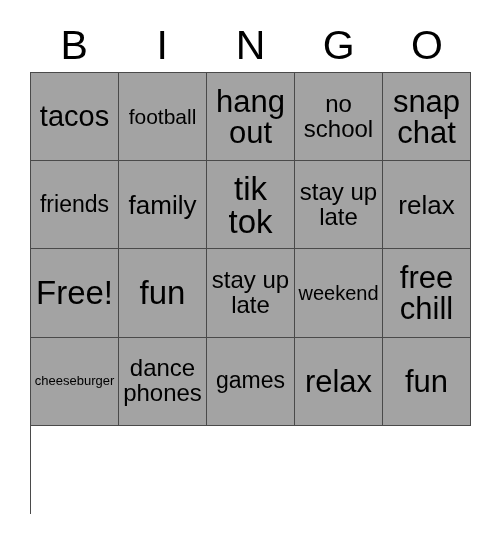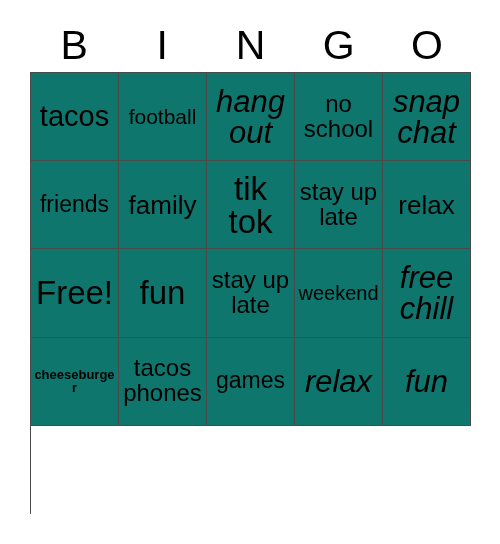--- a/index.html
+++ b/index.html
@@ -56,40 +56,40 @@
   .cell {
     border-right: 1px solid #4a4a4a;
     border-bottom: 1px solid #4a4a4a;
     box-sizing: border-box;
     display: flex;
     align-items: center;
     justify-content: center;
     text-align: center;
     overflow: hidden;
     padding: 1px 2px;
-    background: #0f766e;
+    background: #a3a3a3;
   }
   .cell-text {
     display: block;
     width: 100%;
     line-height: 1.02;
     word-wrap: break-word;
     color: #000000;
     font-family: "Liberation Sans", sans-serif;
   }
   
-  .fs-xs   { font-size: 13px; line-height: 1.05; font-weight: bold; }
+  .fs-xs   { font-size: 13px; line-height: 1.05; }
   .fs-s    { font-size: 17px; line-height: 1.05; }
   .fs-sm   { font-size: 20px; line-height: 1.04; }
   .fs-m    { font-size: 21px; line-height: 1.04; }
   .fs-ml   { font-size: 23px; line-height: 1.03; }
   .fs-l    { font-size: 24px; line-height: 1.03; }
   .fs-xl   { font-size: 26px; line-height: 1.02; }
   .fs-2xl  { font-size: 29px; line-height: 1.01; }
-  .fs-3xl  { font-size: 31px; line-height: 1.0; font-style: italic; }
+  .fs-3xl  { font-size: 31px; line-height: 1.0; }
   .fs-4xl  { font-size: 33px; line-height: 1.0; }
 </style>
 </head>
 <body>
 
 <div id="card">
 
   <div id="header-row">
     <div class="header-letter">B</div>
     <div class="header-letter">I</div>
@@ -145,21 +145,21 @@
     <div class="cell">
       <span class="cell-text fs-sm">weekend</span>
     </div>
     <div class="cell">
       <span class="cell-text fs-3xl">free chill</span>
     </div>
     <div class="cell">
       <span class="cell-text fs-xs">cheeseburger</span>
     </div>
     <div class="cell">
-      <span class="cell-text fs-l">tacos phones</span>
+      <span class="cell-text fs-l">dance phones</span>
     </div>
 
     <div class="cell">
       <span class="cell-text fs-ml">games</span>
     </div>
     <div class="cell">
       <span class="cell-text fs-3xl">relax</span>
     </div>
     <div class="cell">
       <span class="cell-text fs-3xl">fun</span>

